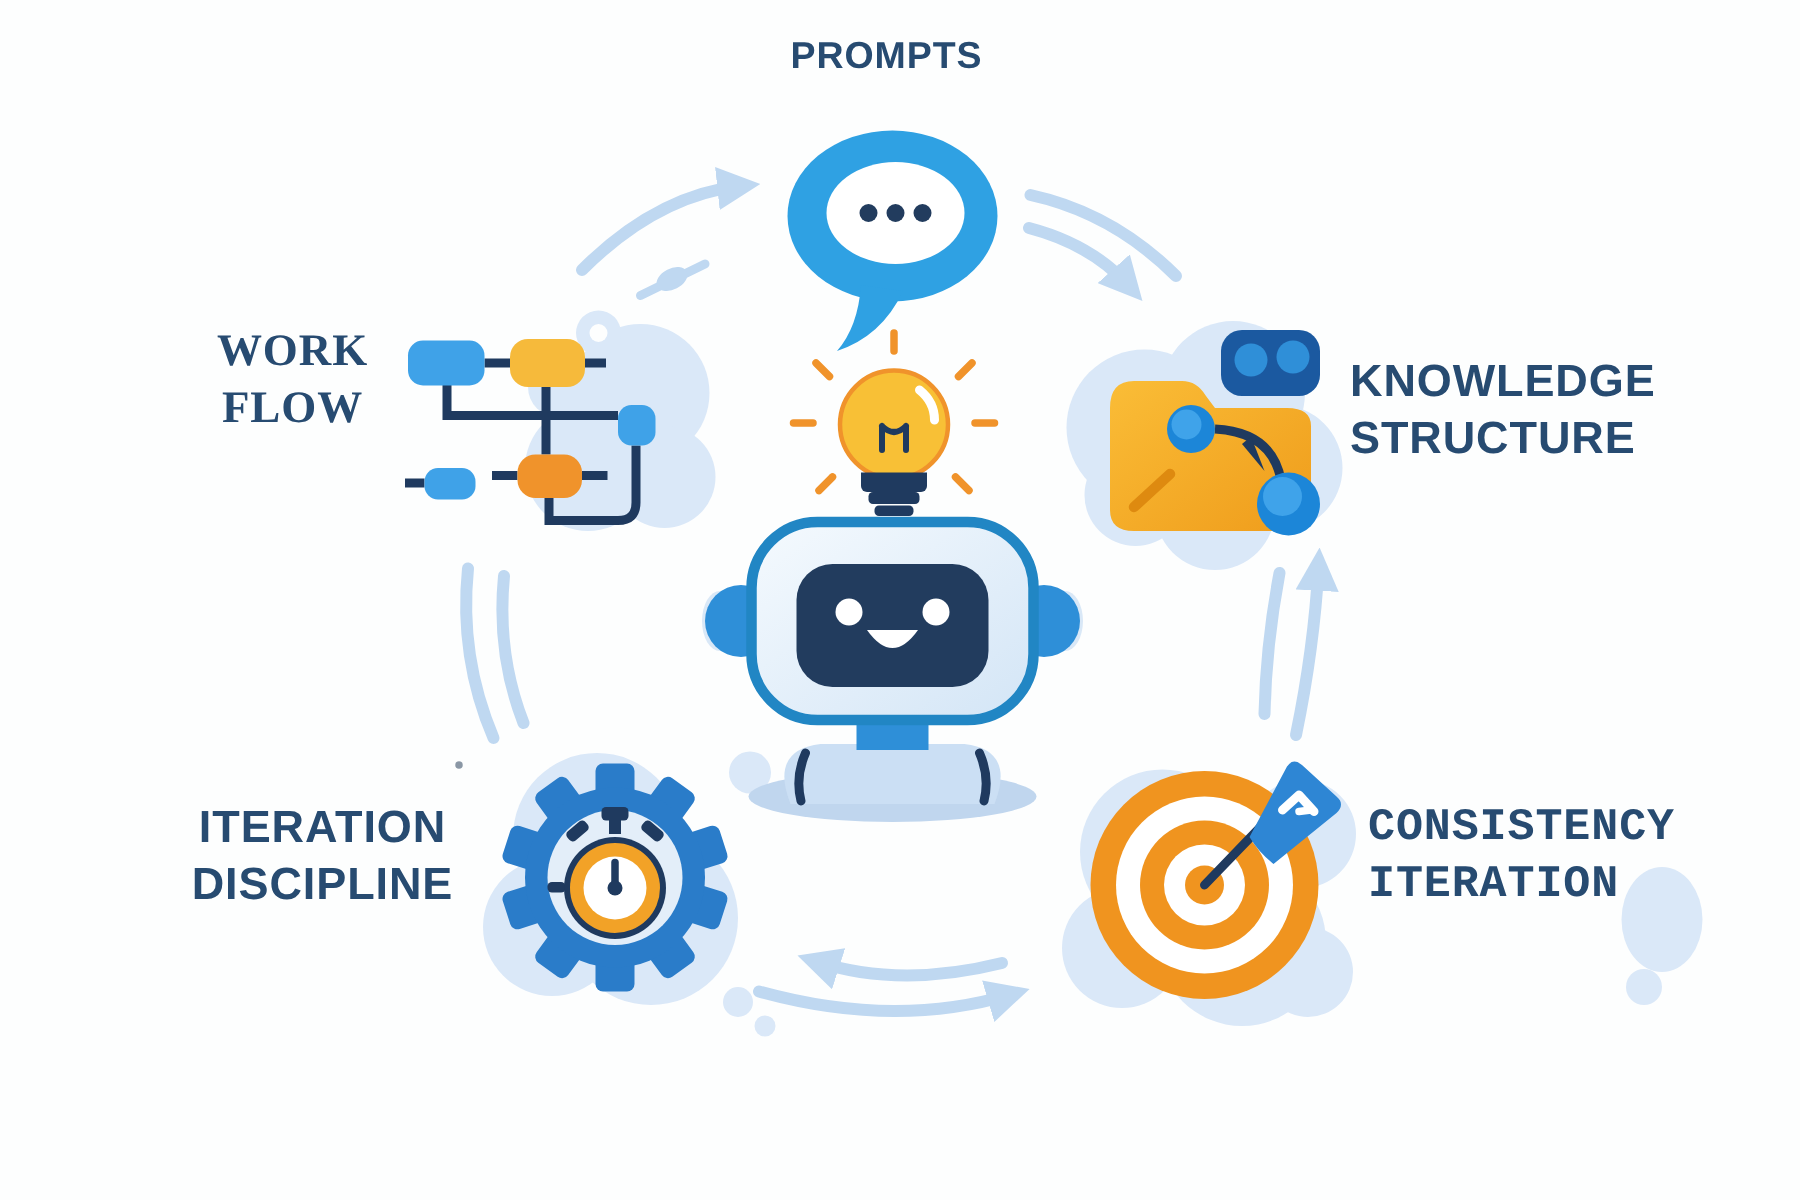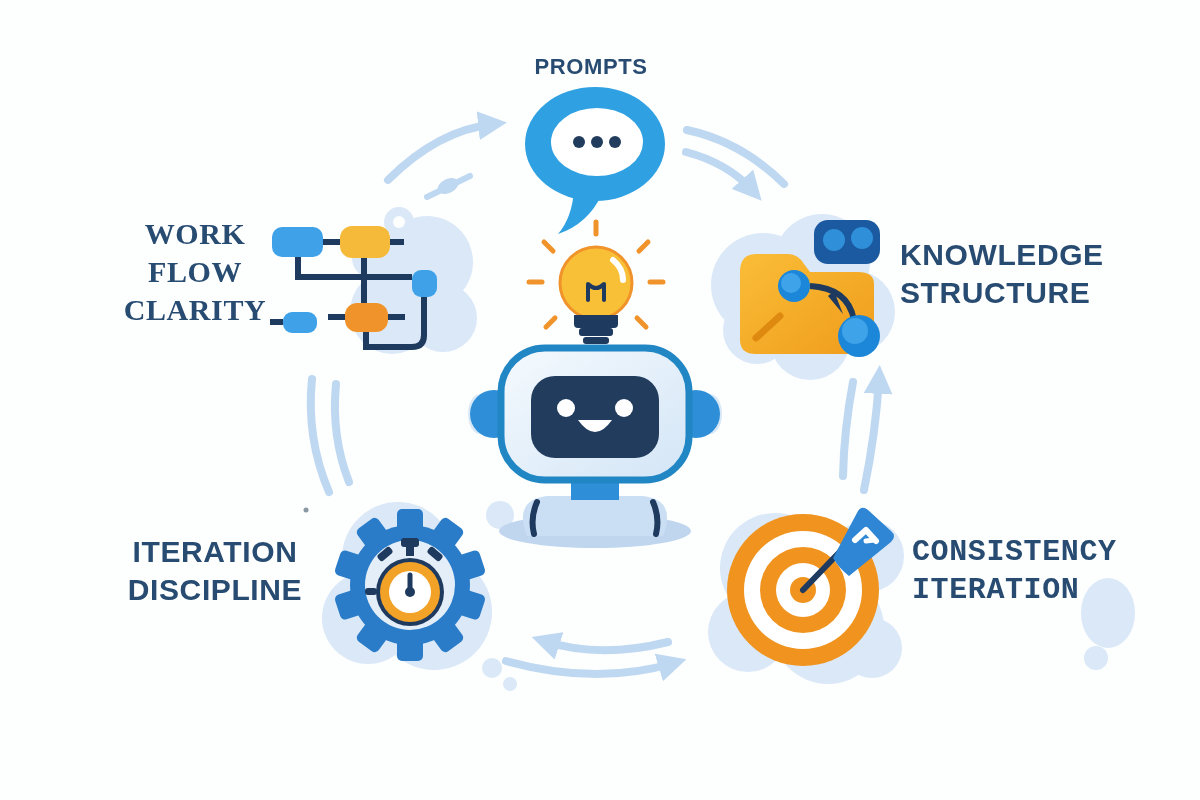--- a/index.html
+++ b/index.html
@@ -207,26 +207,25 @@
     <circle cx="88" cy="92" r="27" fill="#ffffff"></circle>
     <circle cx="88" cy="92" r="13" fill="#f0941f"></circle>
     <g>
       <path d="M88,92 L140,38" stroke="#1f3a5f" stroke-width="6" stroke-linecap="round"></path>
       <path d="M118,60 L143,13 Q147,7 153,12 L176,33 Q182,38 176,44 L134,78 Q124,70 118,60 Z" fill="#2e86d4"></path>
       <path d="M140,42 l11,-10 l10,11" stroke="#ffffff" stroke-width="6" fill="none" stroke-linecap="round" stroke-linejoin="round"></path>
       <path d="M151,43 l8,-1" stroke="#ffffff" stroke-width="5" stroke-linecap="round"></path>
     </g>
   </svg>
 
-  <div class="label center" style="left:441px;top:18px;width:300px;font-size:22px;margin-top:30px;">PROMPTS</div>
+  <div class="label center" style="left:441px;top:18px;width:300px;font-size:25px;">PROMPTS</div>
 
   <div class="label center" style="left:85px;top:215px;width:220px;font-family:Liberation Serif, serif;">
     <div>WORK</div>
     <div>FLOW</div>
-    <div>CLARITY</div>
   </div>
 
   <div class="label left" style="left:900px;top:236px;width:260px;">
     <div>KNOWLEDGE</div>
     <div>STRUCTURE</div>
   </div>
 
   <div class="label center" style="left:95px;top:533px;width:240px;">
     <div>ITERATION</div>
     <div>DISCIPLINE</div>

